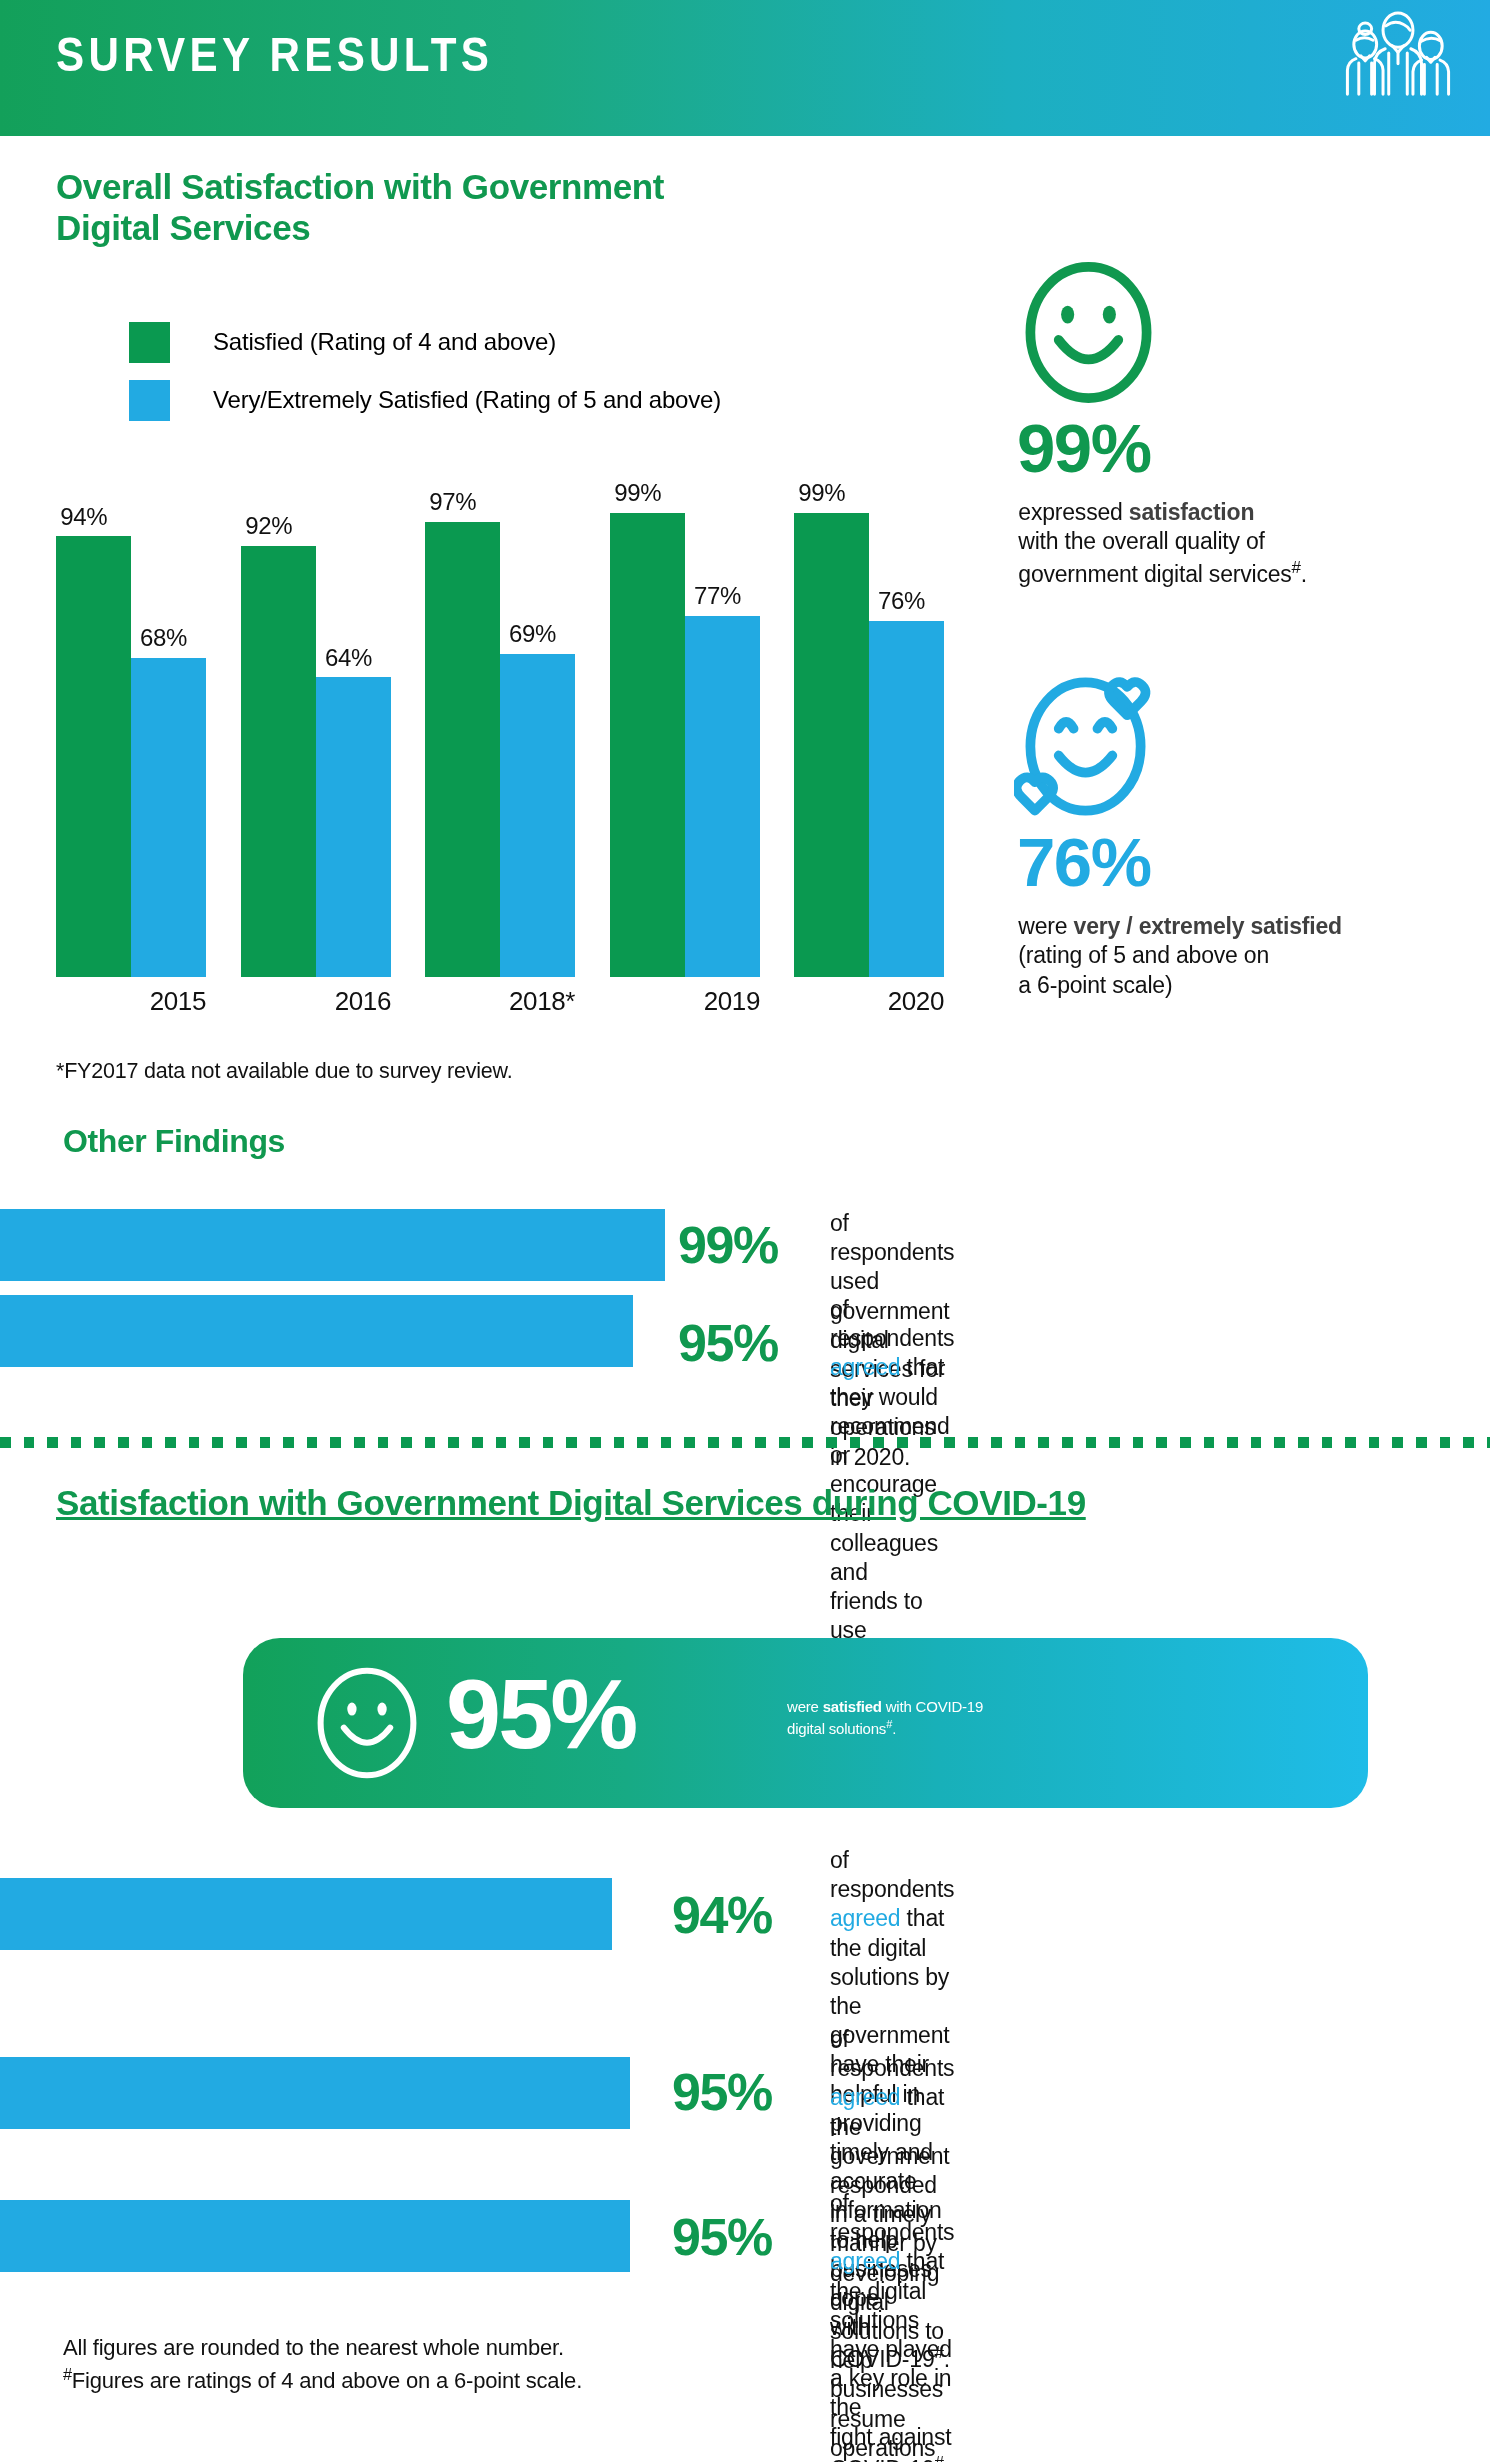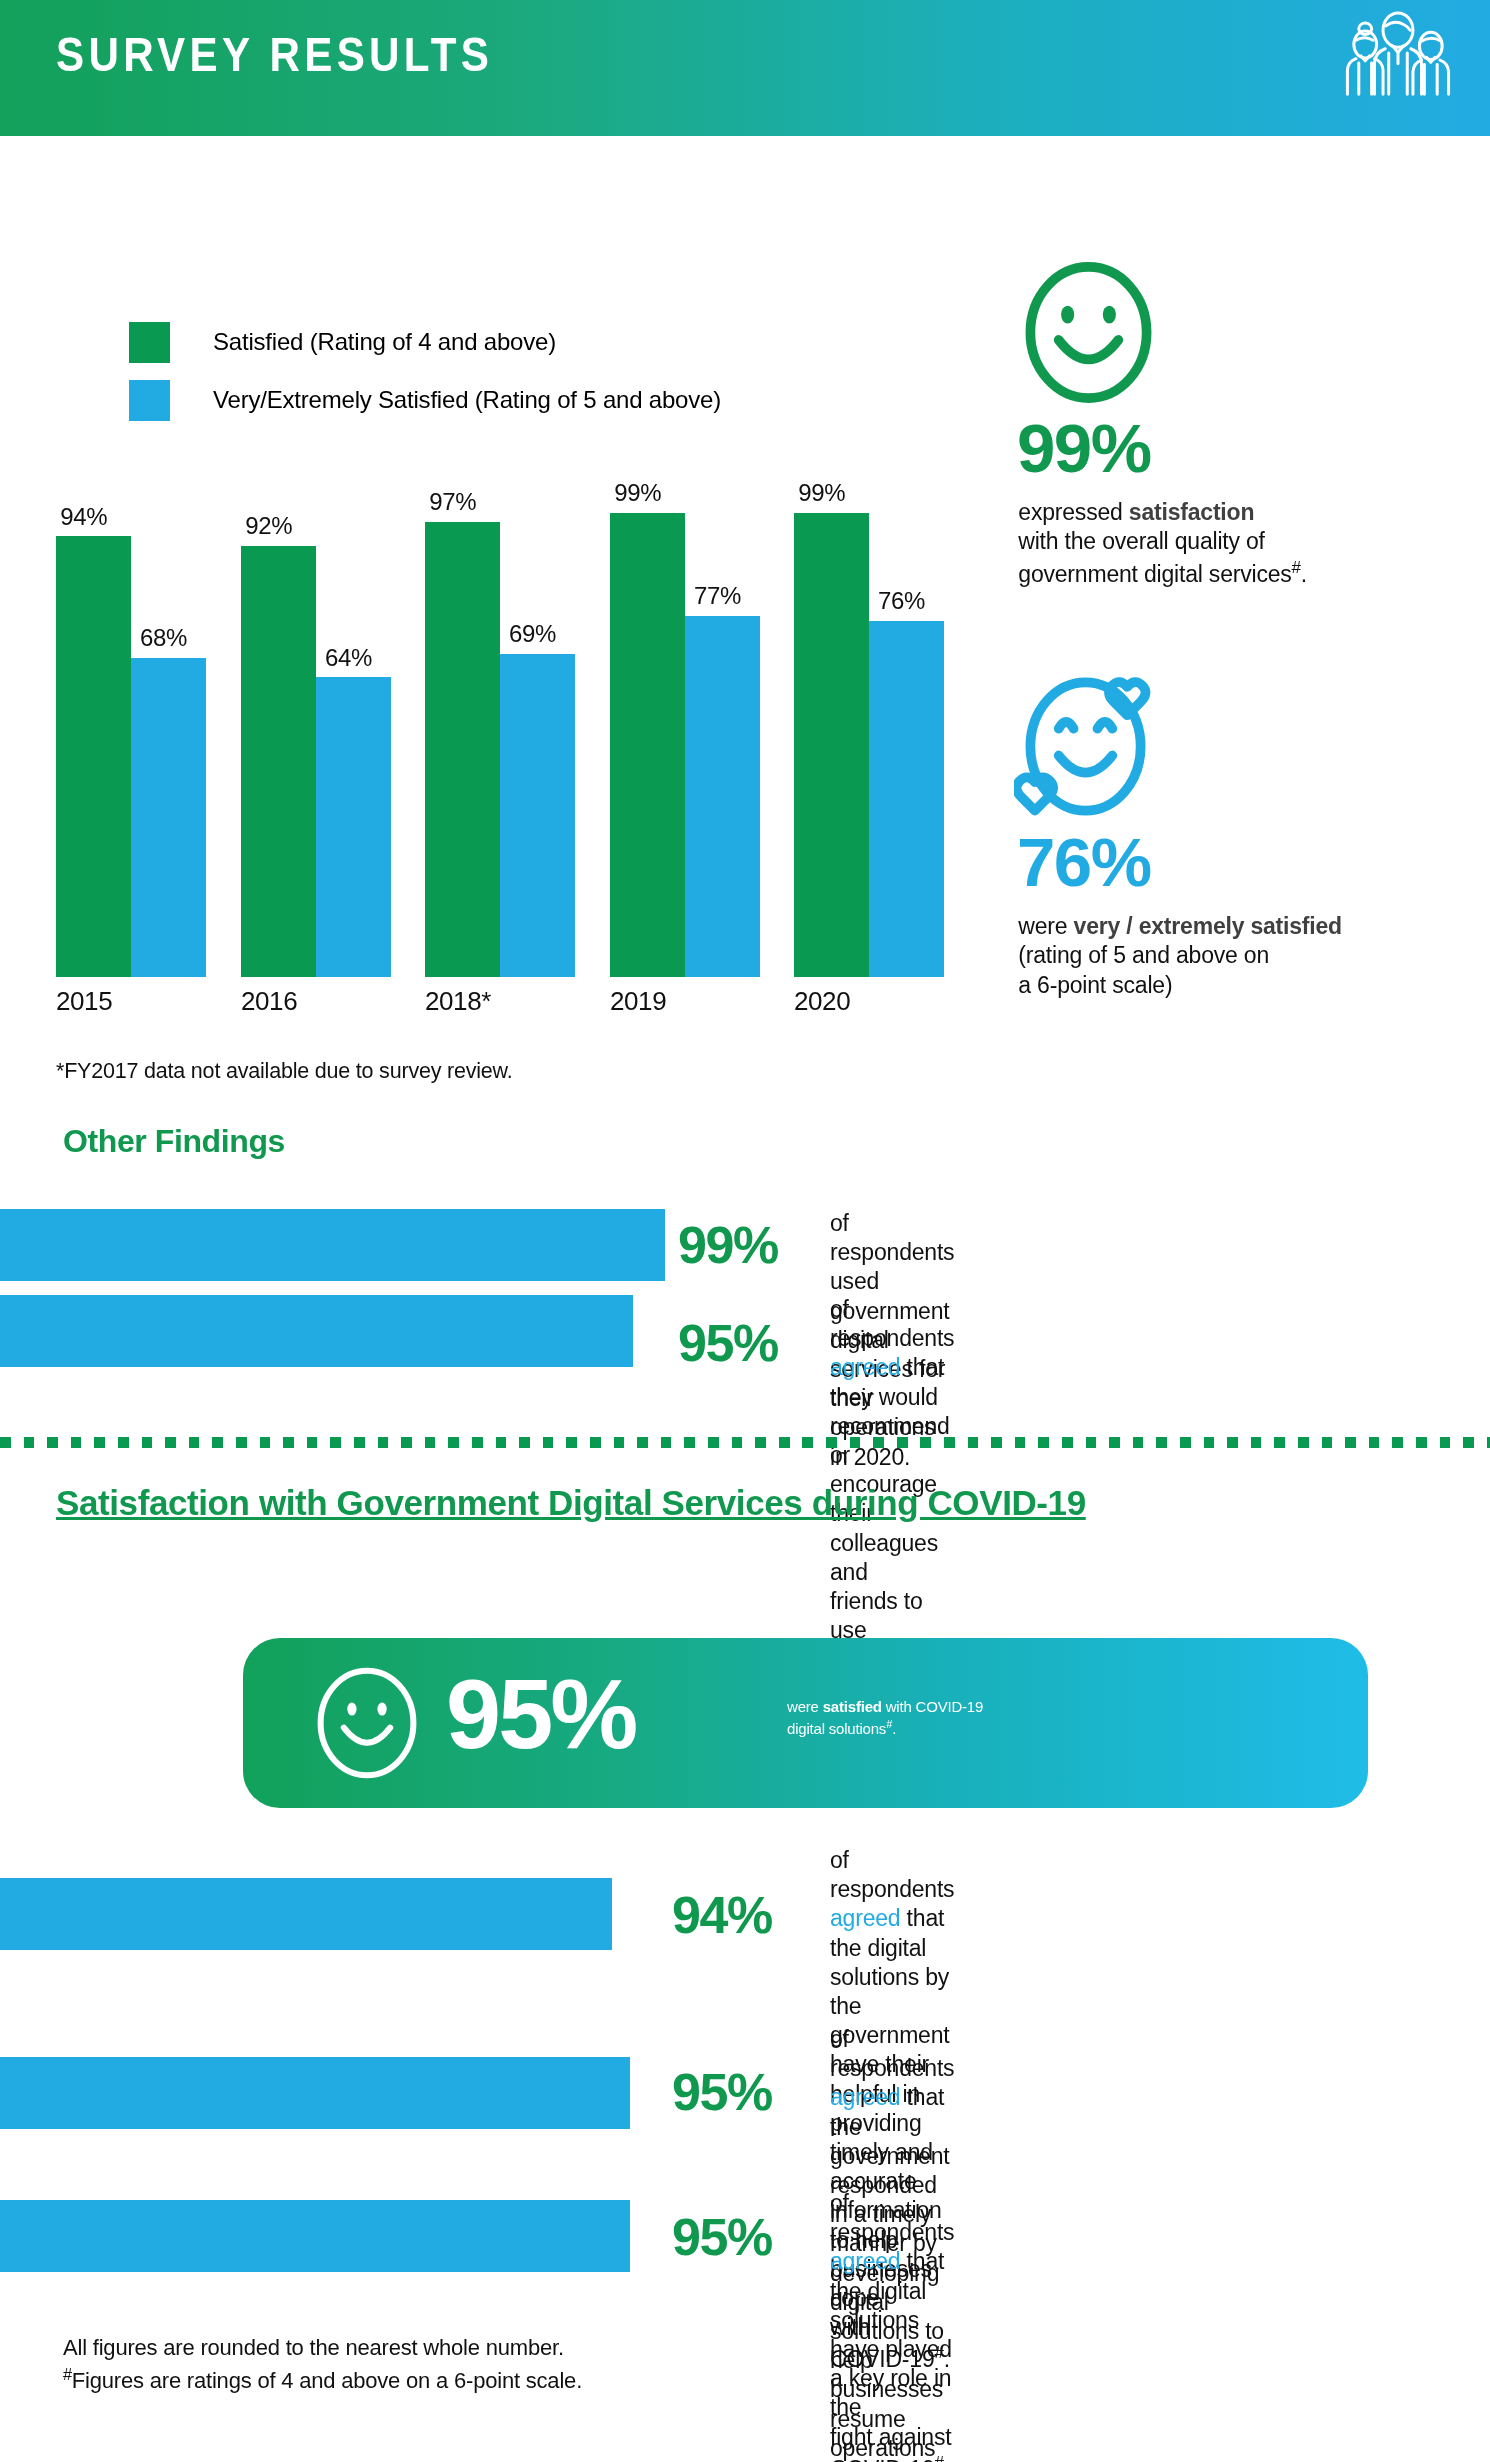--- a/index.html
+++ b/index.html
@@ -91,21 +91,21 @@
     position: absolute;
     font-size: 24px;
     color: #111111;
     white-space: nowrap;
     letter-spacing: -0.4px;
   }
   .xlabel {
     position: absolute;
     top: 492px;
     width: 150px;
-    text-align: left;
+    text-align: right;
     font-size: 26px;
     color: #111111;
     letter-spacing: -0.4px;
   }
 
   .chart-note {
     position: absolute;
     left: 56px; top: 1059px;
     font-size: 21.5px;
     color: #111111;
@@ -253,20 +253,21 @@
 
         <ellipse cx="126" cy="50" rx="16" ry="19"></ellipse>
         <path d="M112 44 q14 -9 28 -1"></path>
         <path d="M120 66 l6 7 l6 -7"></path>
         <path d="M113 70 q-11 4 -12 16 l0 32 M139 70 q11 4 12 16 l0 32"></path>
         <path d="M117 76 l0 42 M135 76 l0 42"></path>
       </g>
     </svg>
   </div>
 
+  <div class="sec1-title">Overall Satisfaction with Government Digital Services</div>
 
   <div class="legend">
     <div class="legend-row">
       <div class="legend-sw green"></div>
       <div class="legend-label">Satisfied (Rating of 4 and above)</div>
     </div>
     <div class="legend-row">
       <div class="legend-sw blue"></div>
       <div class="legend-label">Very/Extremely Satisfied (Rating of 5 and above)</div>
     </div>

